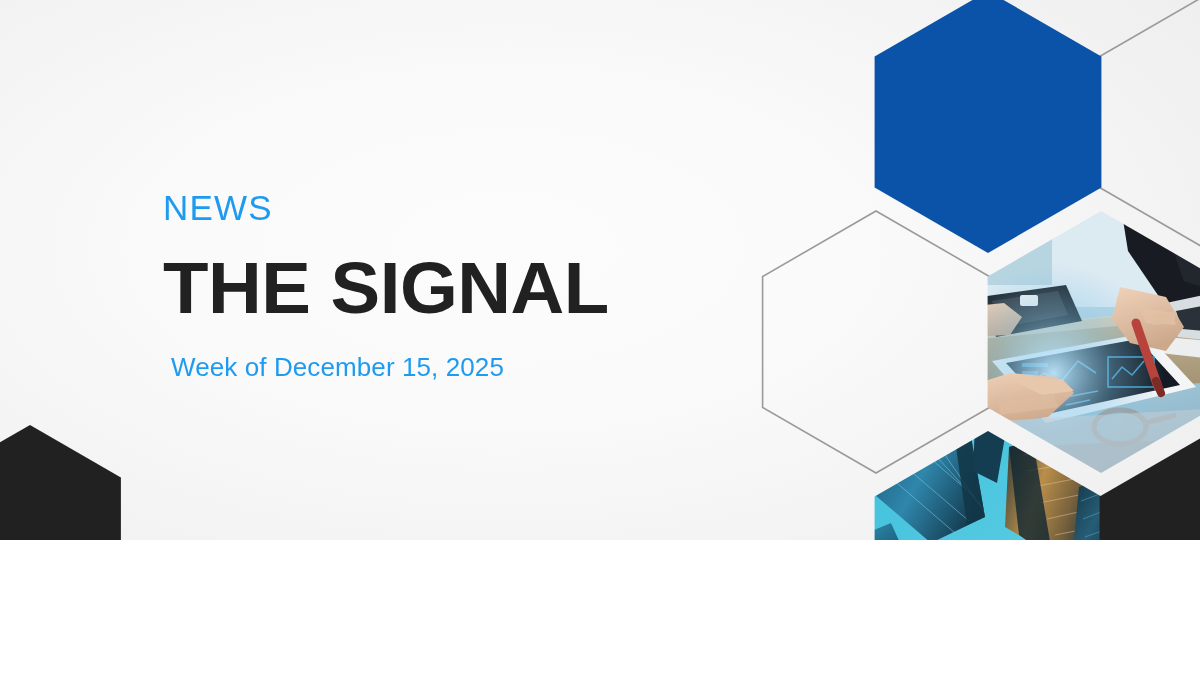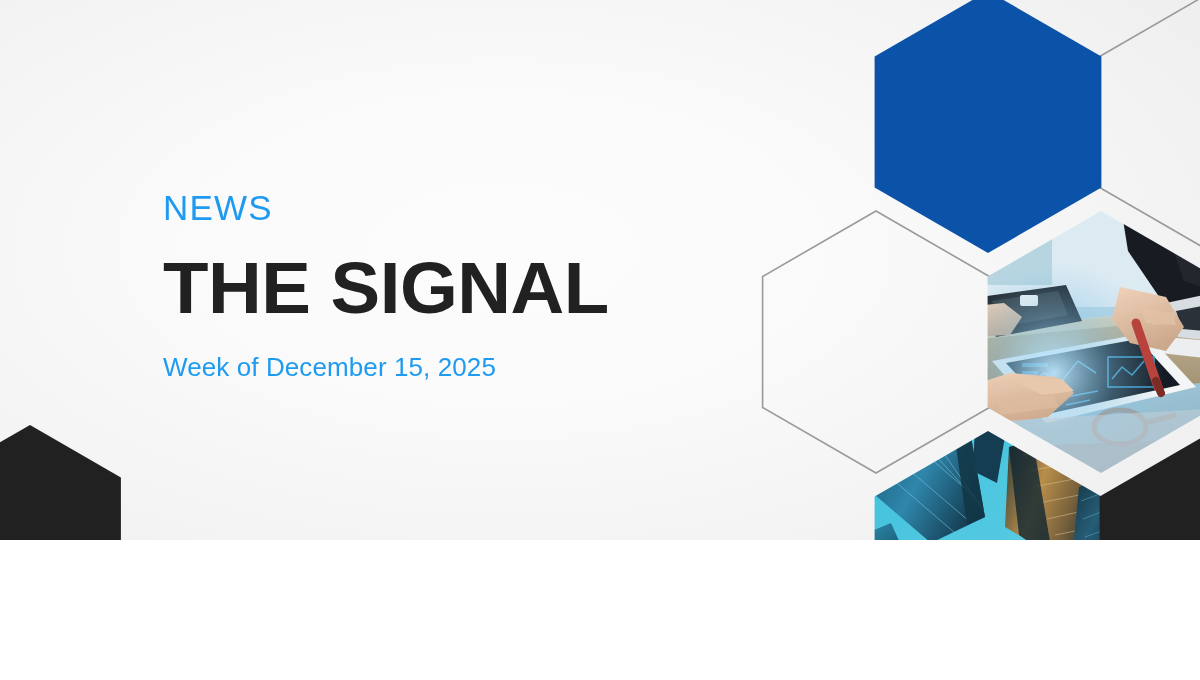--- a/index.html
+++ b/index.html
@@ -52,21 +52,21 @@
     margin: 0 0 30px 0;
     white-space: nowrap;
     transform: scaleX(1.02);
     transform-origin: left center;
   }
   .dateline {
     font-size: 26px;
     font-weight: 500;
     letter-spacing: 0.1px;
     line-height: 1;
-    margin: 0;
+    margin: 8px;
     white-space: nowrap;
   }
 </style>
 </head>
 <body>
 
 <div id="slide">
 
   <div class="hex-layer">
     <svg viewBox="0 0 1200 680" xmlns="http://www.w3.org/2000/svg" aria-hidden="true">

